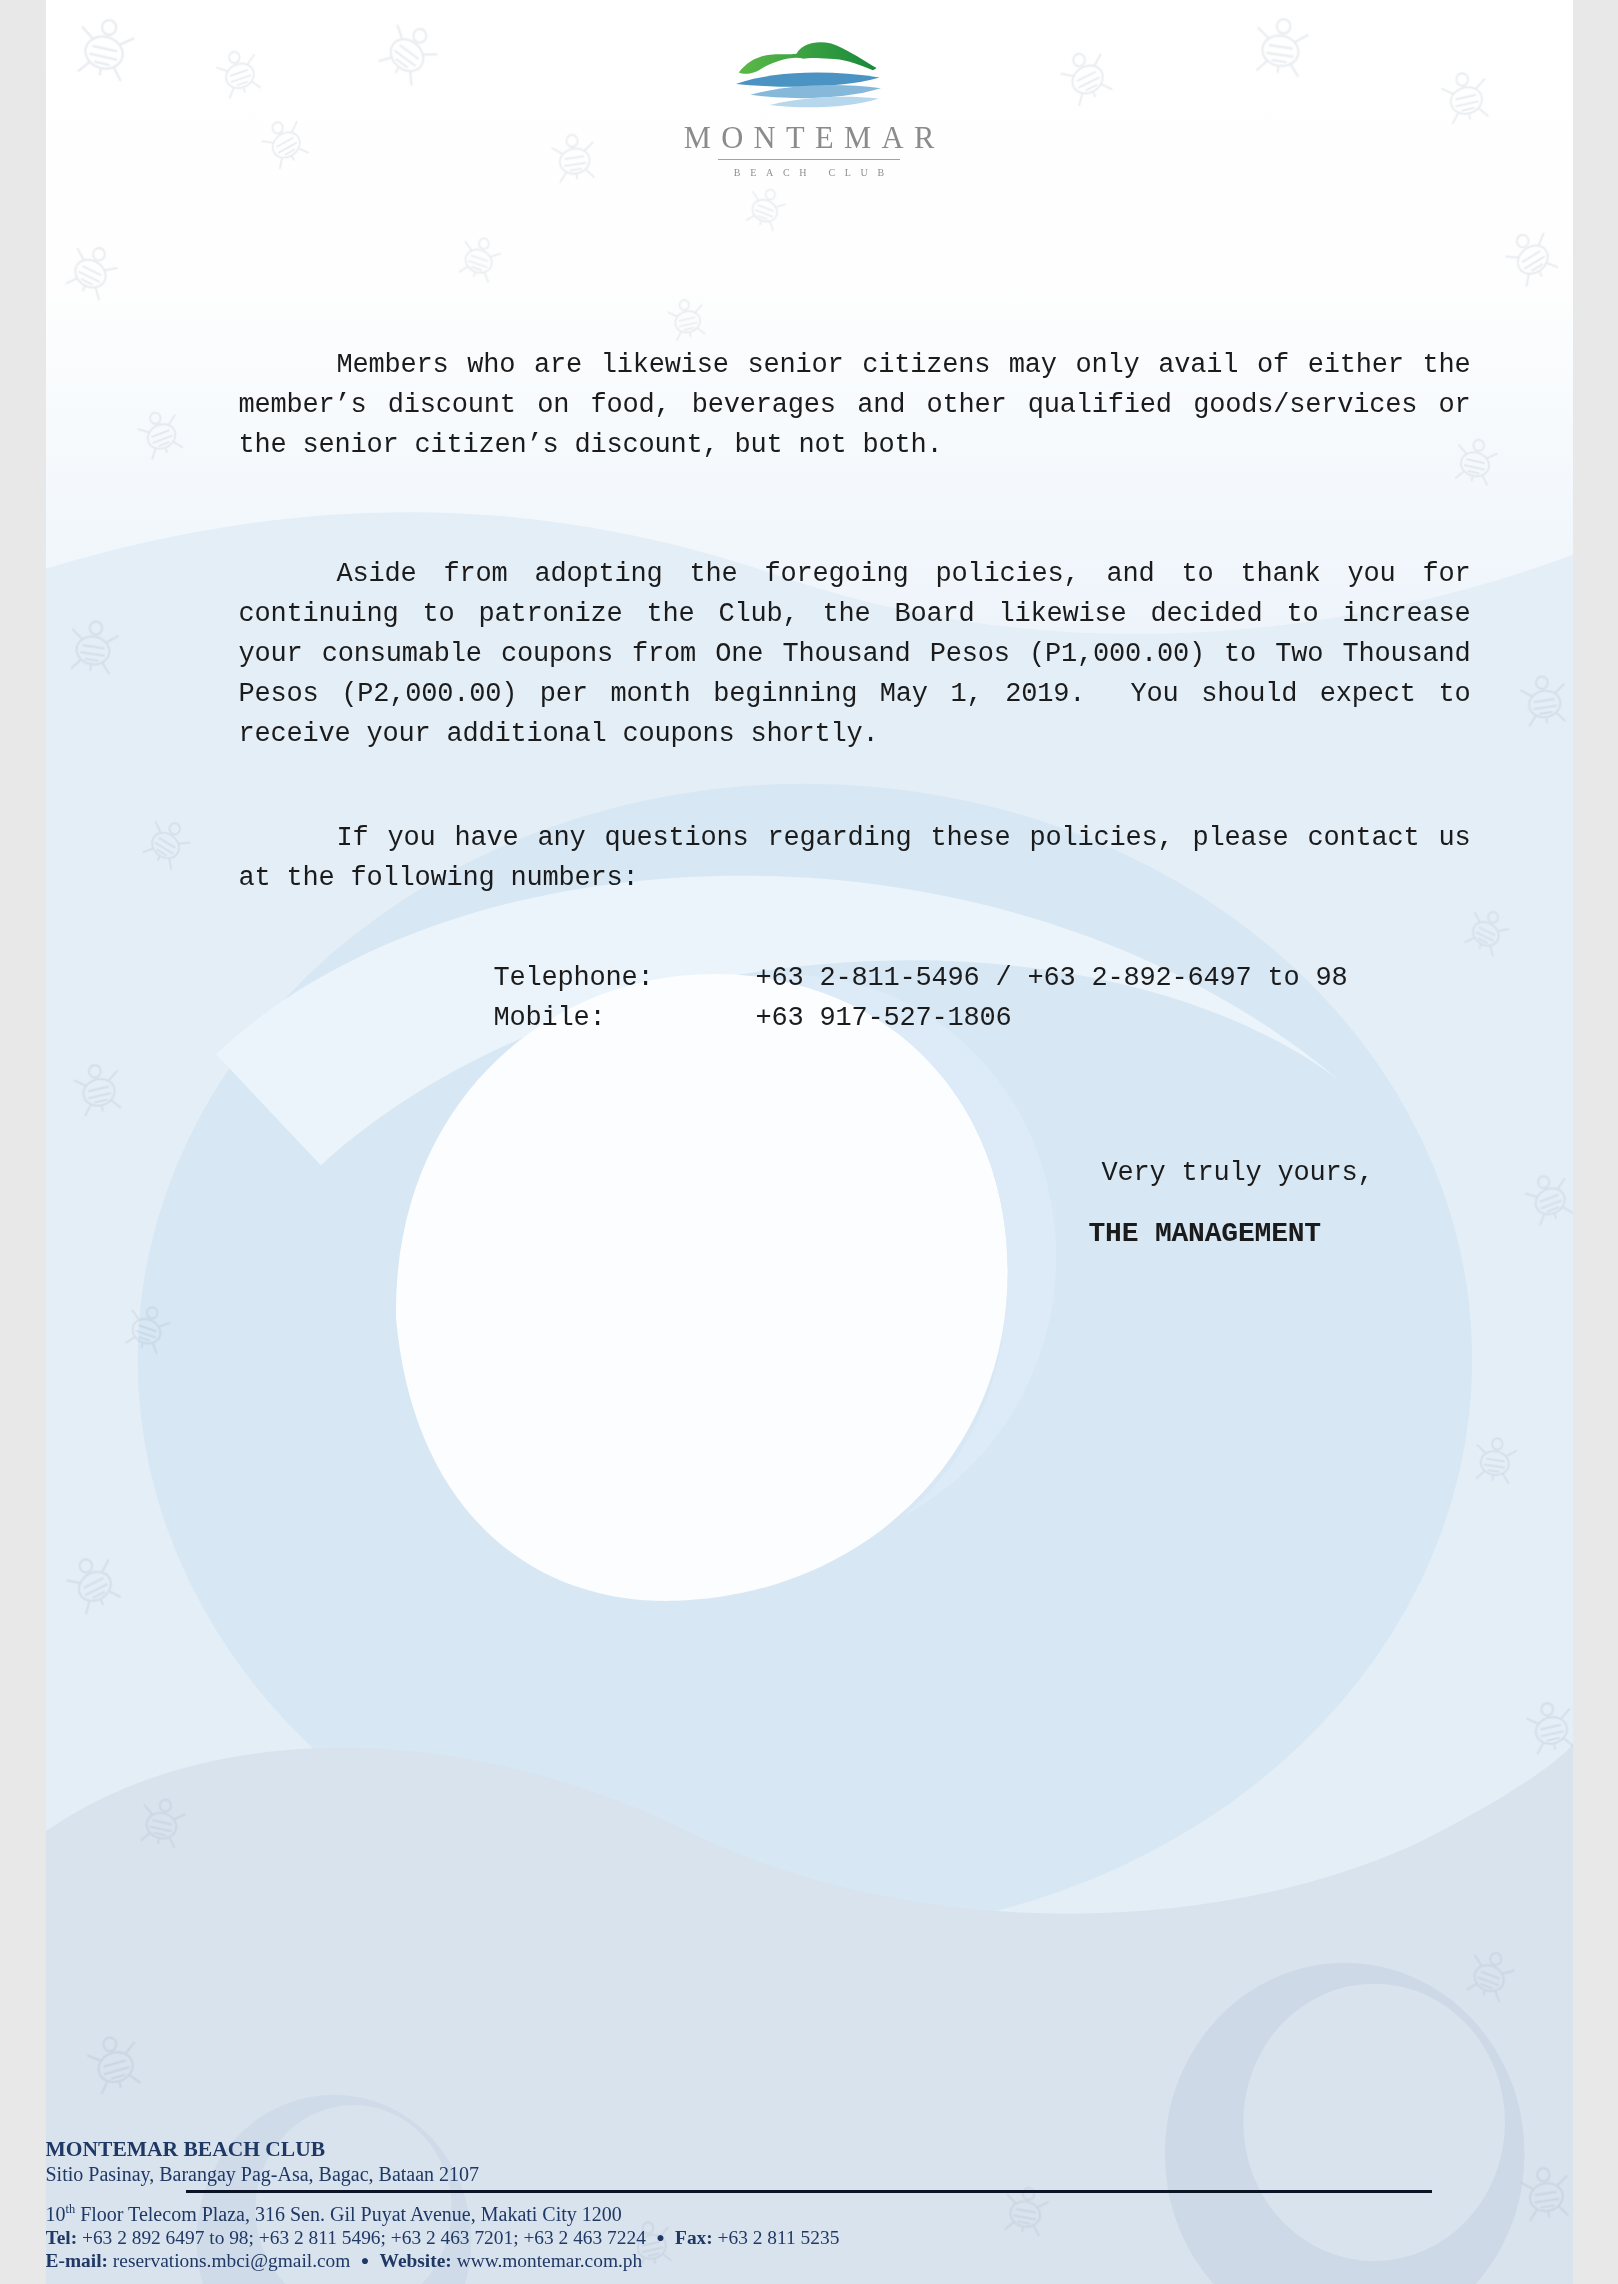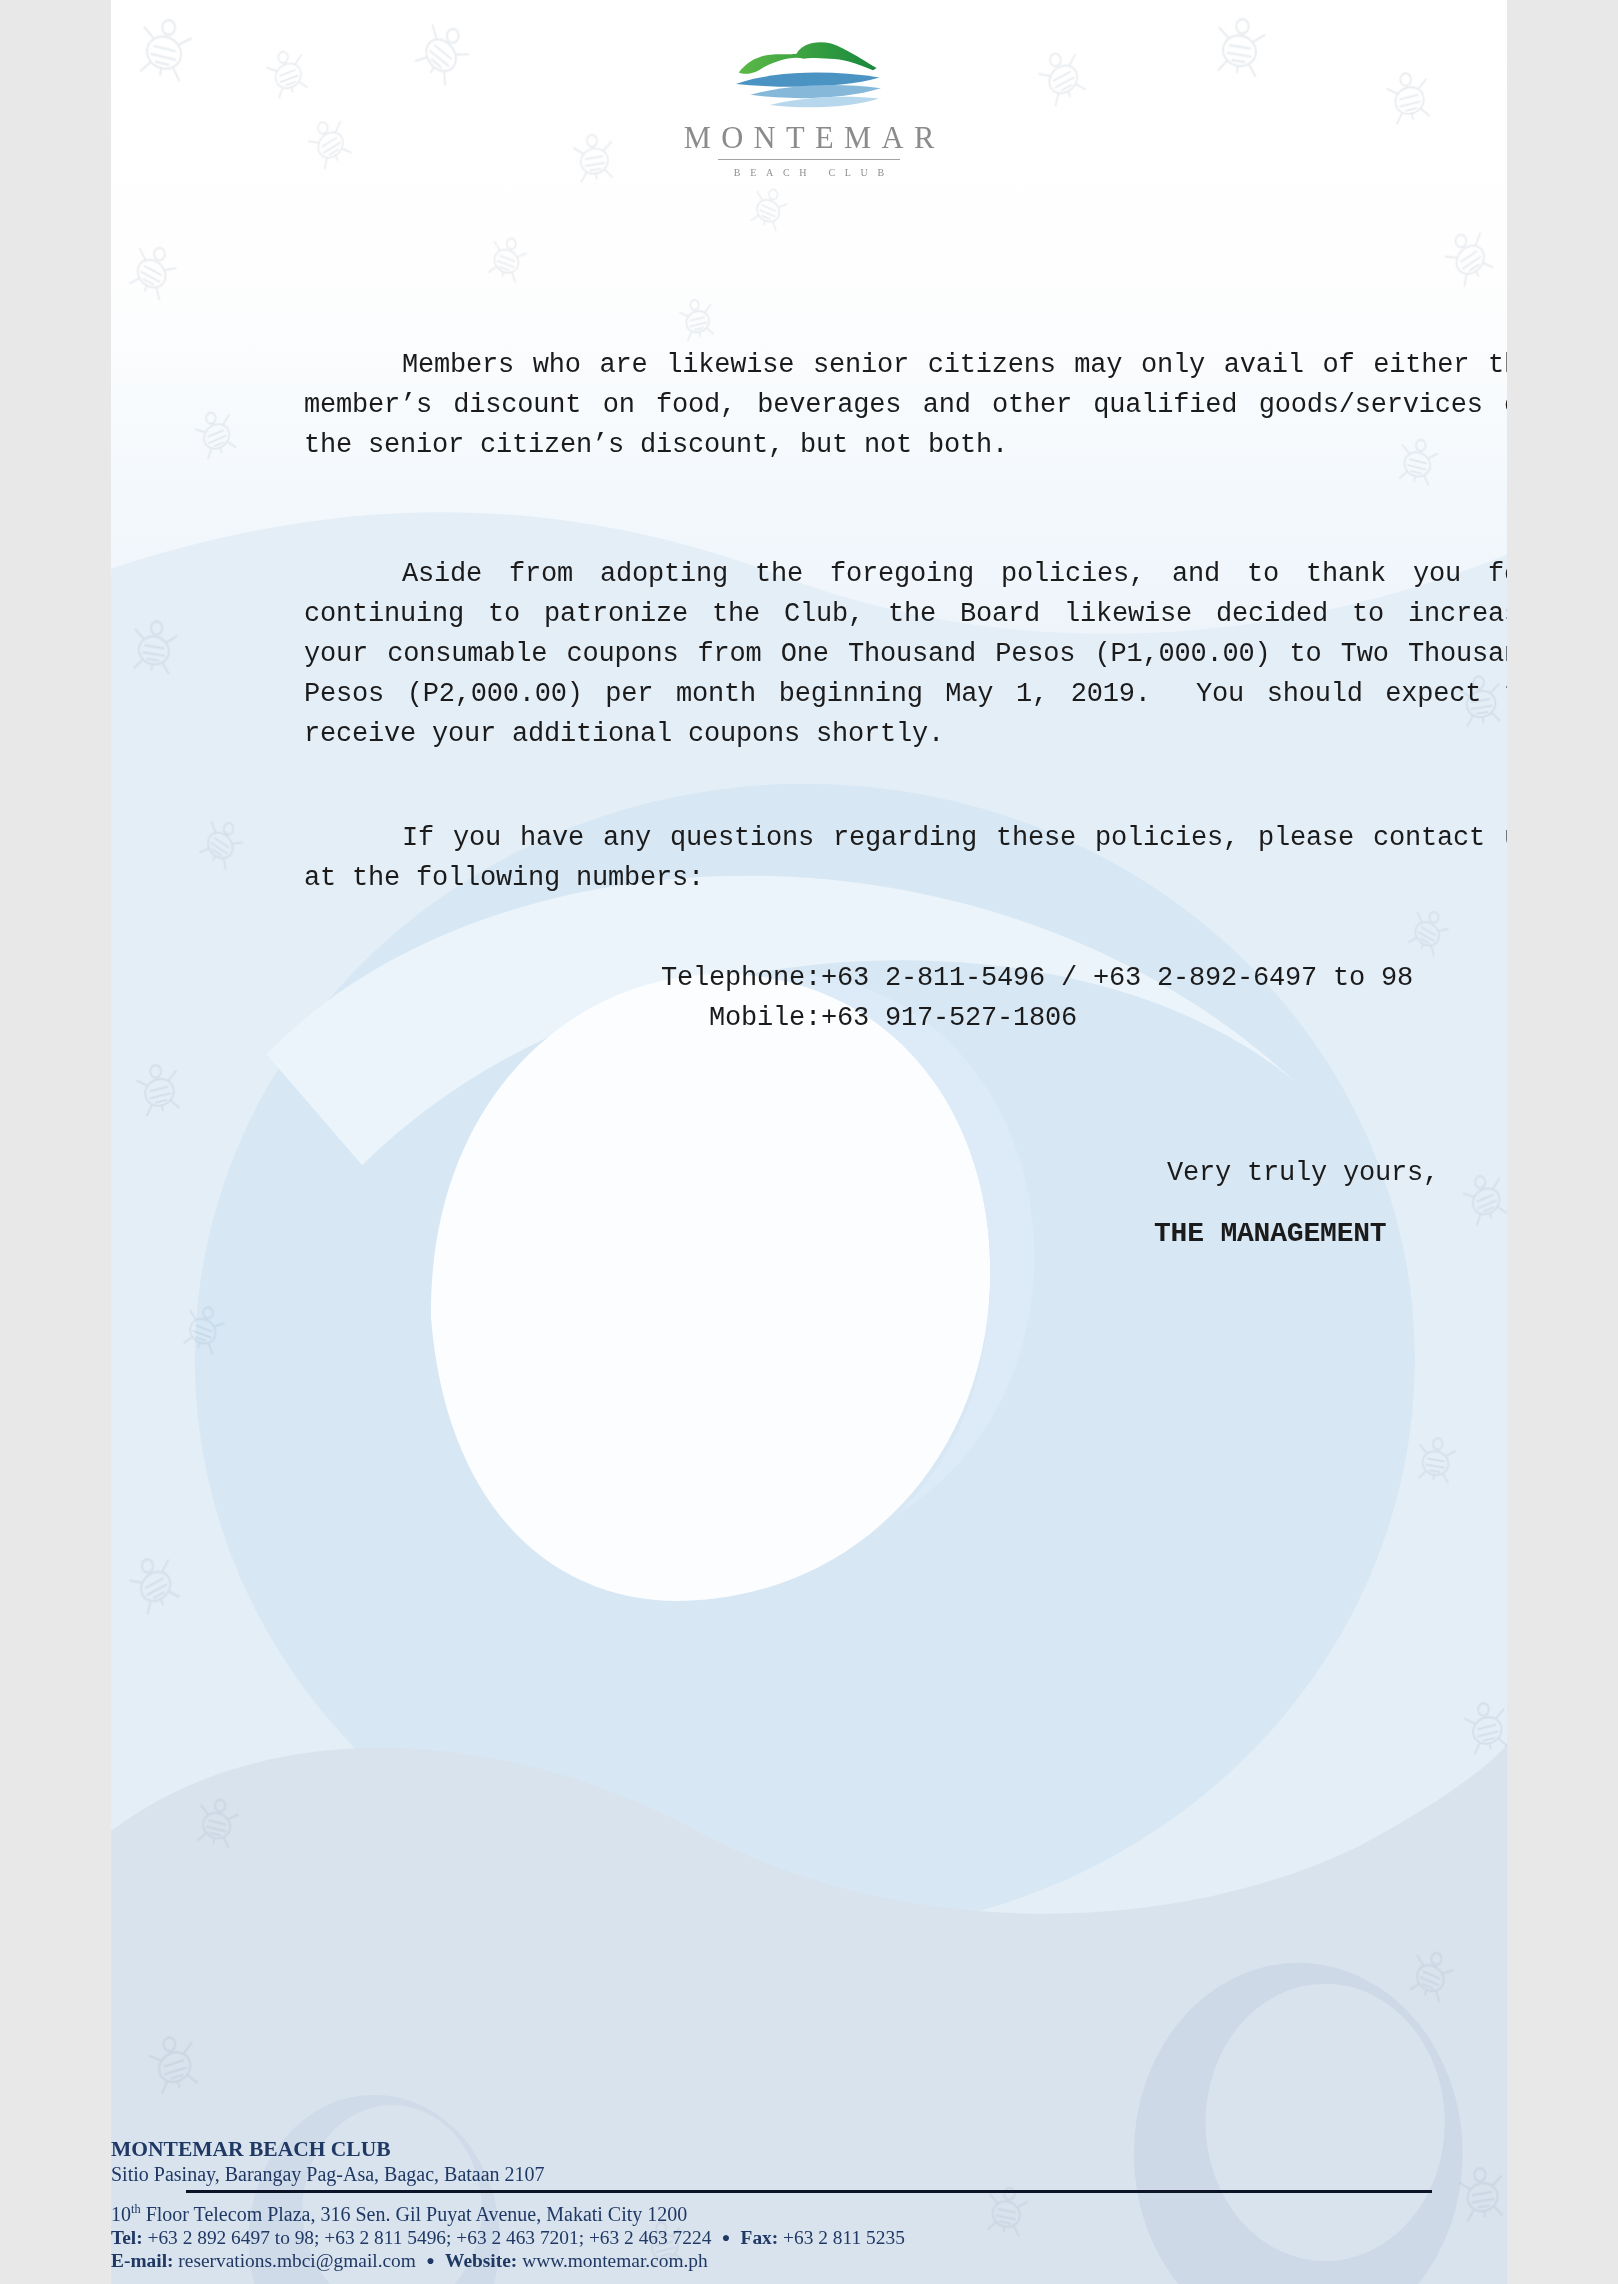--- a/index.html
+++ b/index.html
@@ -1,18 +1,18 @@
 <!DOCTYPE html>
 <html style="font-size:11px"><head>
 <meta charset="utf-8">
 <style>
   html,body { margin:0; padding:0; background:#e8e8e8; }
   .page {
     position:relative;
-    width:1396px; height:2284px;
+    width:1527px; height:2284px;
     margin:0 auto;
     overflow:hidden;
     background:linear-gradient(180deg,
       #ffffff 0%, #fefefe 12%, #f3f8fc 22%,
       #e6eff7 36%, #dde9f4 58%, #d9e4f0 82%, #d7e2ee 100%);
     font-family:"Liberation Sans", sans-serif;
   }
   .bg-svg { position:absolute; left:0; top:0; width:100%; height:100%; }
 
   
@@ -32,21 +32,21 @@
 
   
   .content {
     position:absolute; left:193px; top:345px; width:1232px;
     color:#1b1b1b; font-size:27px; line-height:40px; letter-spacing:-0.2px;font-family:Liberation Mono, monospace;
   }
   .para { margin:0; text-align:justify; text-indent:98px; white-space:pre-wrap; }
   .para-coupons   { margin-top:89px; }
   .para-questions { margin-top:64px; }
   .contacts { margin-top:60px; }
-  .contact-row { display:flex; padding-left:255px;text-align:right; }
+  .contact-row { display:flex; padding-left:255px; }
   .contact-label { flex:0 0 262px; }
   .closing   { margin-top:115px; padding-left:863px; }
   .signatory { margin-top:21px;  padding-left:850px; font-weight:bold; font-size:28px; }
 
   
   .footer {
     position:absolute; left:0; right:0; bottom:11px;
     text-align:left;
     font-family:"Liberation Serif", serif;
     color:#1f3864;

